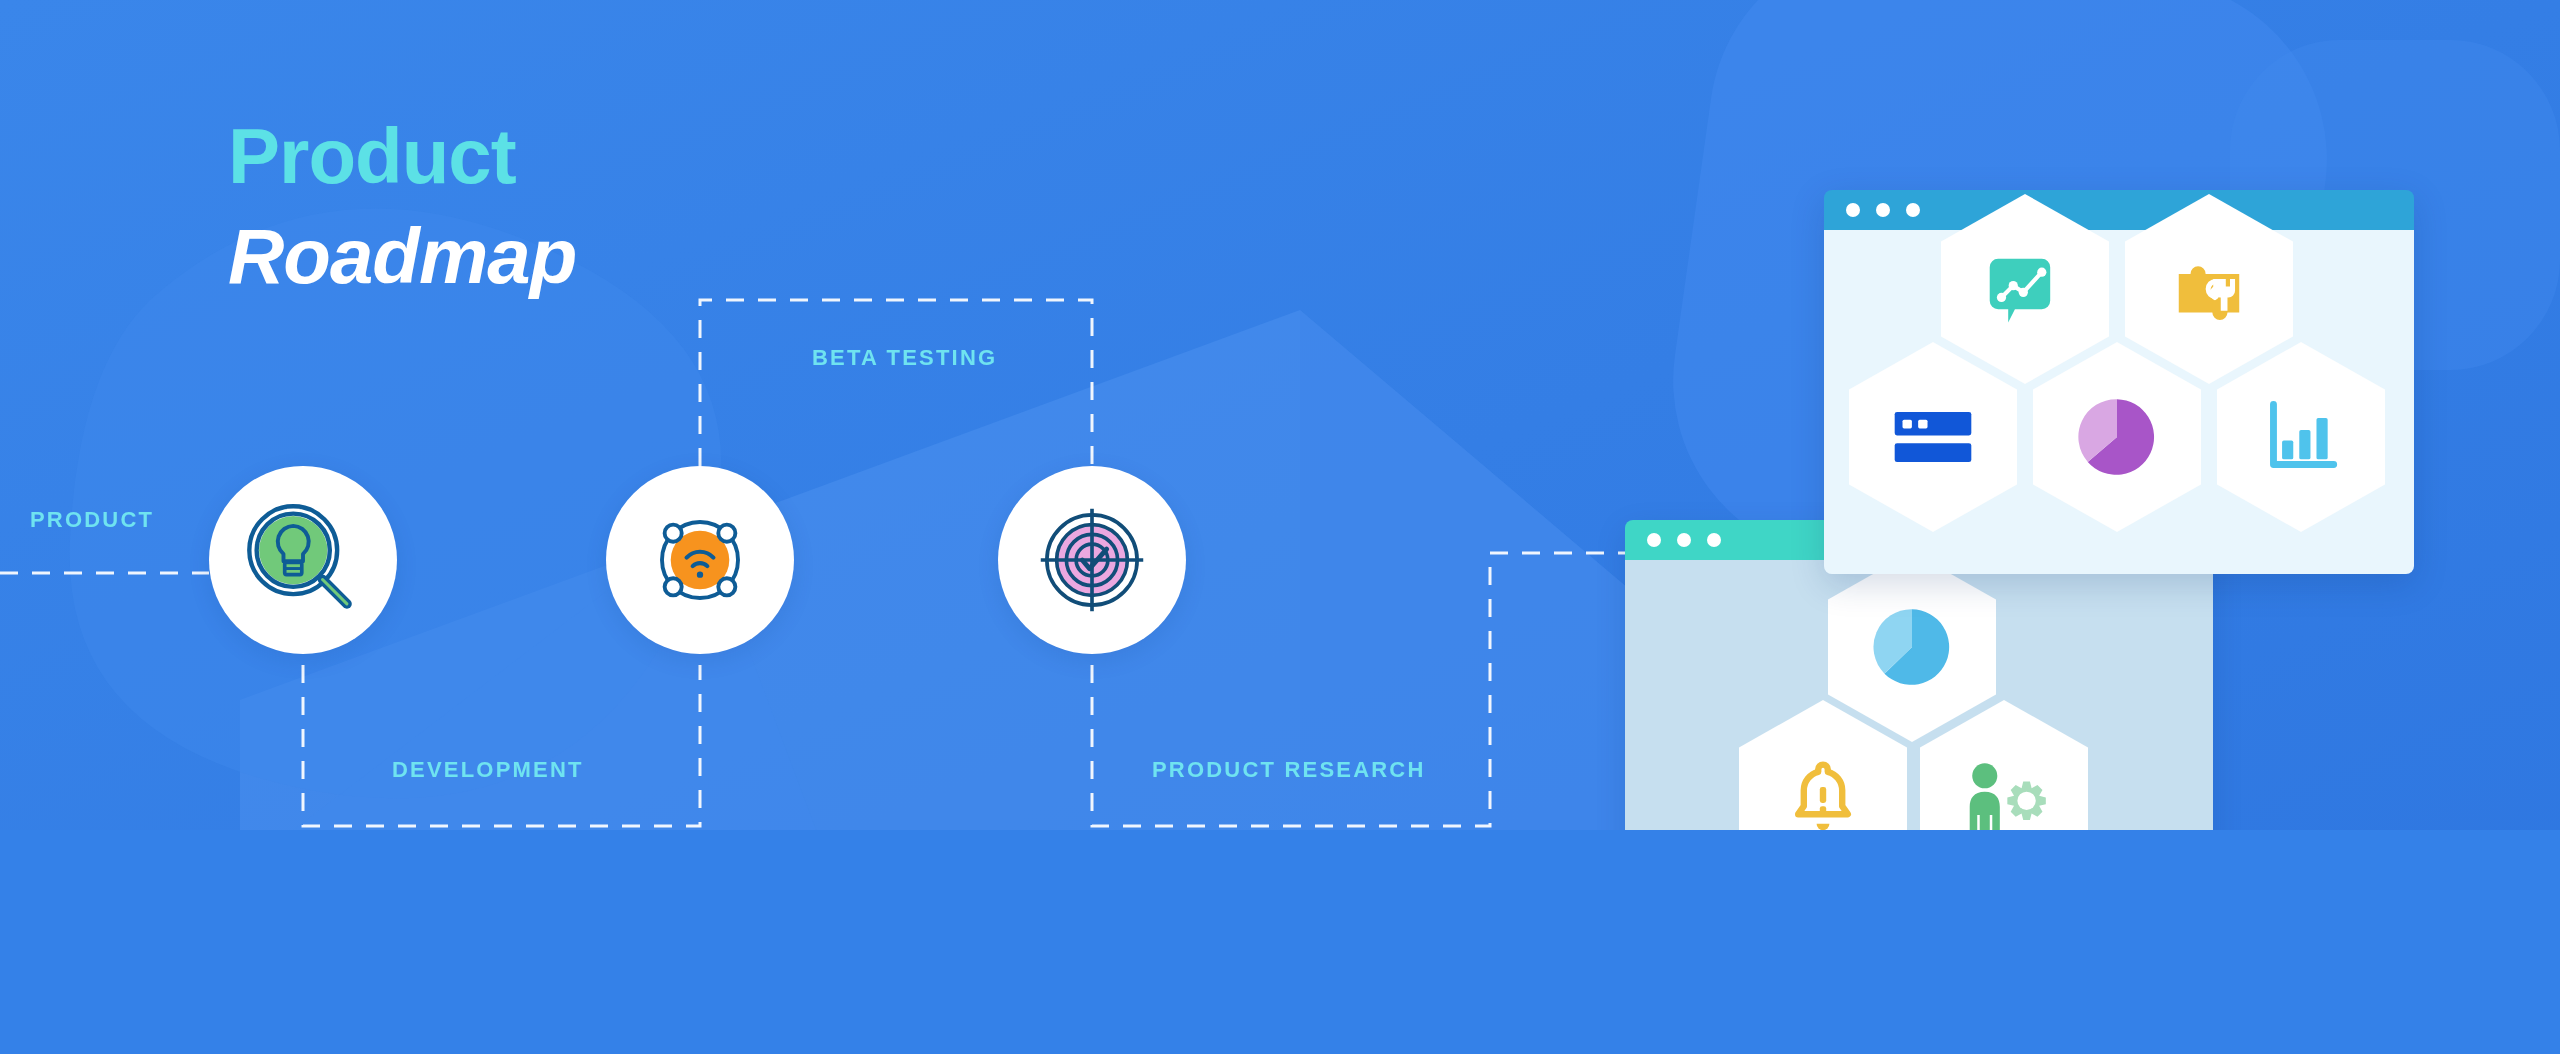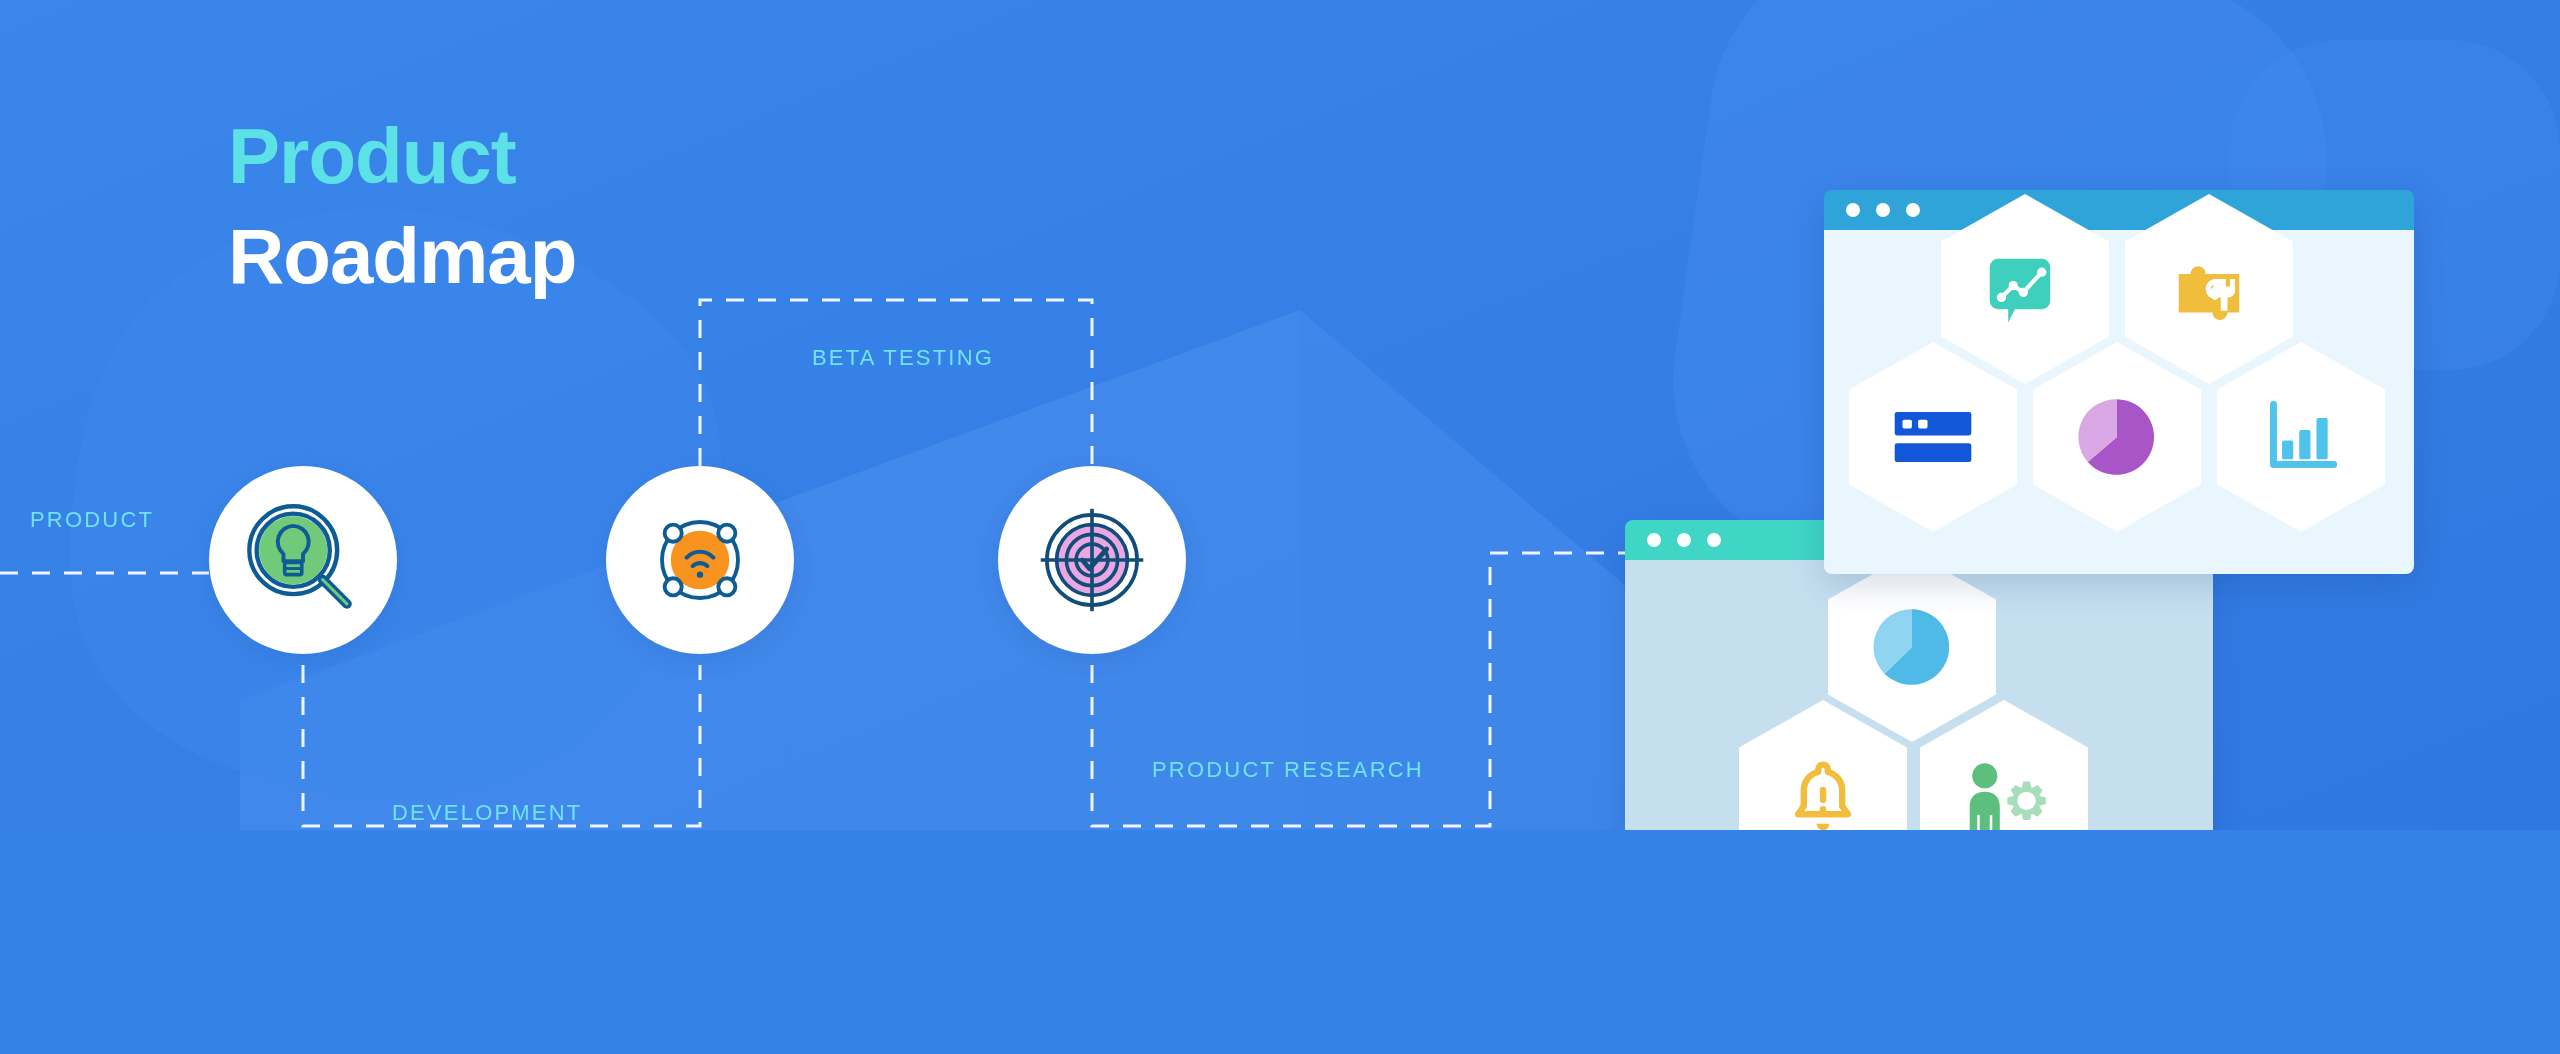--- a/index.html
+++ b/index.html
@@ -13,30 +13,30 @@
   #connectors{position:absolute;left:0;top:0;width:2560px;height:1054px;}
 
   
   .title-block{position:absolute;left:228px;top:117px;line-height:1.0;}
   .title-line1{
     font-size:78px;font-weight:bold;color:#5CE1E6;letter-spacing:-1px;
     display:block;
   }
   .title-line2{
     font-size:78px;font-weight:bold;color:#FFFFFF;letter-spacing:-1px;
-    display:block;margin-top:22px;
+    display:block;margin-top:22px;font-style:italic;
   }
 
   
   .stage-label{
-    position:absolute;color:#6FE3F0;font-size:22px;font-weight:normal;
+    position:absolute;color:#6FE3F0;font-size:22px;font-weight:bold;
     letter-spacing:2.2px;white-space:nowrap;
   }
   .lbl-research{left:30px;top:507px;}
-  .lbl-development{left:392px;top:800px;text-align:center;}
+  .lbl-development{left:392px;top:757px;text-align:center;}
   .lbl-beta{left:812px;top:345px;}
   .lbl-product{left:1152px;top:757px;}
 
   
   .node{
     position:absolute;width:188px;height:188px;border-radius:50%;
     background:#FFFFFF;display:flex;align-items:center;justify-content:center;
     box-shadow:0 6px 22px rgba(20,60,130,0.12);
   }
   .node-1{left:209px;top:466px;}

